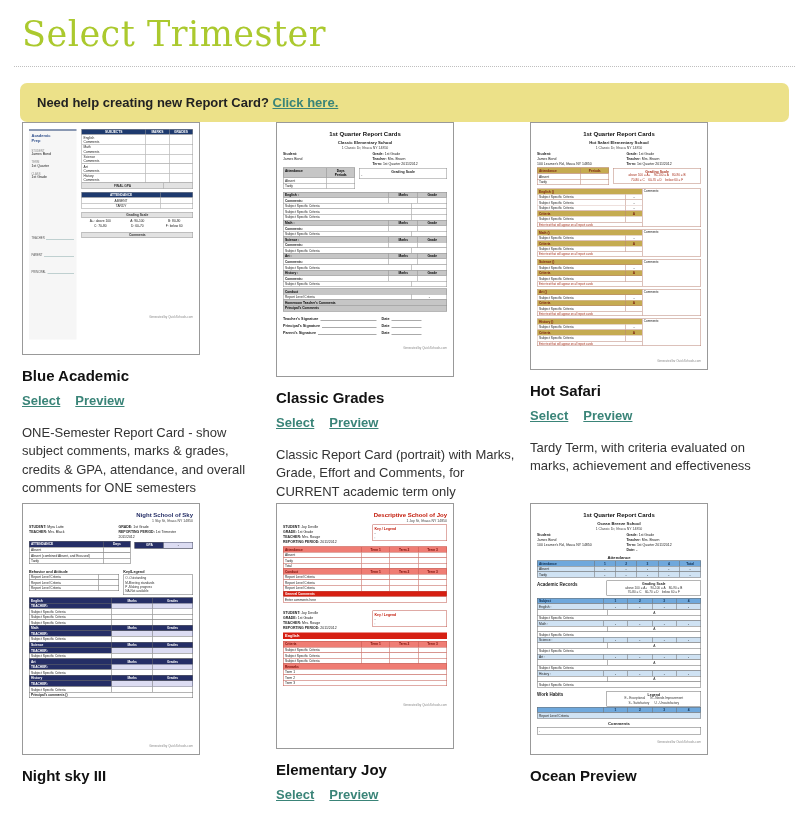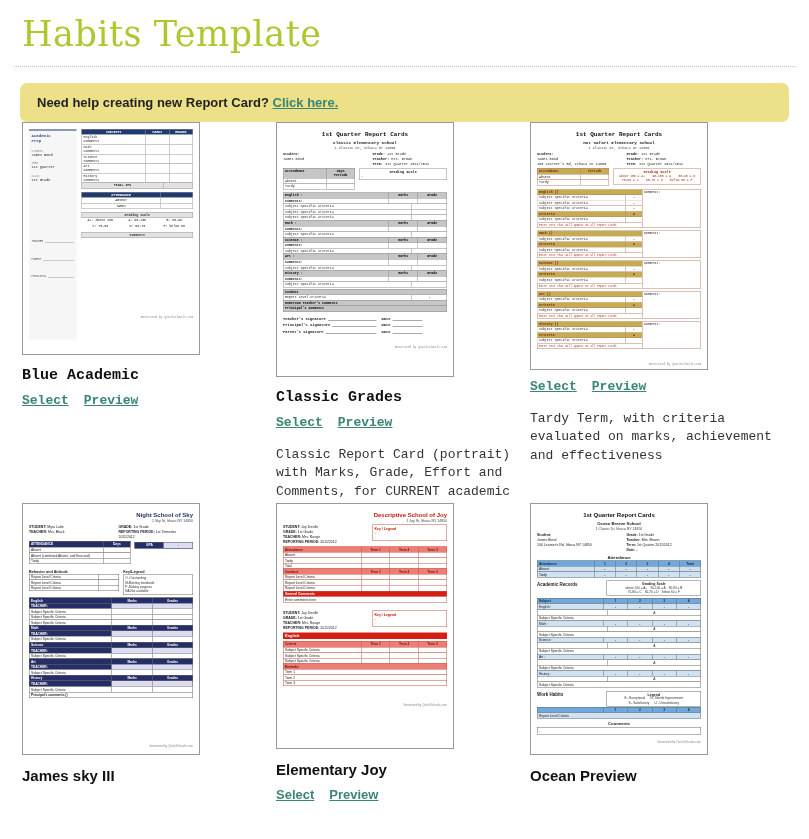--- a/index.html
+++ b/index.html
@@ -9,21 +9,21 @@
   h1.page-title{font-family:"DejaVu Serif","Liberation Serif",serif;font-weight:400;
        color:#abc92e;font-size:35px;margin:14px 0 12px 22px;letter-spacing:.5px;}
   .dotted-rule{border:none;border-top:1px dotted #bfbfbf;margin:0 14px 16px 14px;}
   .banner{background:#ece189;border-radius:7px;margin:0 20px;padding:12px 17px;
        font-size:13px;font-weight:600;color:#222;}
   a.link{color:#3a8478;text-decoration:underline;cursor:pointer;}
   .back-wrap{margin:20px 0 14px 22px;font-size:13px;font-weight:600;}
   
   .grid{padding-left:22px;}
   .grid-row{display:flex;gap:12px;align-items:flex-start;}
-  .grid-row.r1{height:381px;font-family:Liberation Mono, monospace;}
+  .grid-row.r1{height:381px;}
   .card{width:242px;}
   .thumb{width:176px;background:#fff;border:1px solid #999;position:relative;overflow:hidden;}
   .t0{height:231px}.t1{height:253px}.t2{height:246px}.t3{height:250px}.t4{height:244px}.t5{height:250px}
   .card h3{font-size:15px;font-weight:700;color:#111;margin:12px 0 0 0;}
   .card .links{margin:9px 0 0 0;font-size:13px;font-weight:600;display:flex;gap:15px;}
   .card p{font-size:13px;color:#333;line-height:1.42;margin:16px 0 0 0;width:242px;}
   
   .mini{position:absolute;top:0;left:0;width:200%;transform:scale(.5);transform-origin:0 0;
         box-sizing:border-box;padding:13px 12px;color:#222;--ln:#999;}
   .m-t{text-align:center;font-weight:700;font-size:12px;margin:2px 0 5px;}
@@ -68,21 +68,21 @@
   .sb-b{color:#30508c;font-weight:700;font-size:8px;line-height:1.2;}
   .sb-l{color:#888;font-size:5.5px;margin-top:2px;}
   .sb-v{font-size:7px;}
   .sb-s{font-size:5.5px;color:#555;display:flex;align-items:flex-end;gap:3px;}
   .sb-s .ln{flex:1;border-bottom:1px solid #8aa;height:5px;}
 </style>
 </head>
 <body>
 
 <div class="page">
-  <h1 class="page-title">Habits Template</h1>
+  <h1 class="page-title">Select Trimester</h1>
   <hr class="dotted-rule">
   <div class="banner">
     <span>Need help creating new Report Card?</span>
     <a class="link" href="#">Click here.</a>
   </div>
 
   <div class="grid">
     <div class="grid-row r1">
 
       <div class="card">
@@ -192,20 +192,21 @@
                   <div class="m-f">Generated by QuickSchools.com</div>
                 </div>
               </div>
             </div>
           </div>
         <h3>Blue Academic</h3>
         <div class="links">
           <a class="link" href="#">Select</a>
           <a class="link" href="#">Preview</a>
         </div>
+        <p>ONE-Semester Report Card - show subject comments, marks &amp; grades, credits &amp; GPA, attendance, and overall comments for ONE semesters</p>
       </div>
 
       <div class="card">
         <div class="thumb t1">
             <div class="mini" style="--ln: #8d8d8d;">
               <div class="m-t" style="color: rgb(17, 17, 17);">1st Quarter Report Cards</div>
               <div class="m-s">Classic Elementary School</div>
               <div class="m-a">1 Classic Dr, Ithaca NY 14850</div>
               <div class="m-kv2">
                 <div class="m-kvl">
@@ -529,20 +530,21 @@
                     <span class="m-c bl ctr" style="flex: 0.6 1 0%;"></span>
                   </div>
                   <div class="m-note" style="color: rgb(168, 48, 28);">Enter text that will appear on all report cards</div>
                 </div>
                 <div class="m-sect-r">Comments:</div>
               </div>
               <div class="m-gap" style="height: 16px;"></div>
               <div class="m-f">Generated by QuickSchools.com</div>
             </div>
           </div>
+        <h3>Hot Safari</h3>
         <div class="links">
           <a class="link" href="#">Select</a>
           <a class="link" href="#">Preview</a>
         </div>
         <p>Tardy Term, with criteria evaluated on marks, achievement and effectiveness</p>
       </div>
     </div>
 
     <div class="grid-row">
 
@@ -701,21 +703,21 @@
                 <span class="m-c bl ctr" style="flex: 1.4 1 0%;"></span>
                 <span class="m-c bl ctr" style="flex: 1.4 1 0%;"></span>
               </div>
               <div class="m-row" style="font-weight: 700;">
                 <span class="m-c" style="flex: 1 1 0%;">Principal's comments ()</span>
               </div>
               <div class="m-gap" style="height: 88px;"></div>
               <div class="m-f">Generated by QuickSchools.com</div>
             </div>
           </div>
-        <h3>James sky III</h3>
+        <h3>Night sky III</h3>
 
       </div>
 
       <div class="card">
         <div class="thumb t4">
             <div class="mini" style="--ln: #c0574d;">
               <div class="m-t right" style="color: rgb(194, 24, 7);">Descriptive School of Joy</div>
               <div class="m-a right">1 Joy St, Ithaca NY 14850</div>
               <div class="m-kvbox">
                 <div class="m-kvl">

